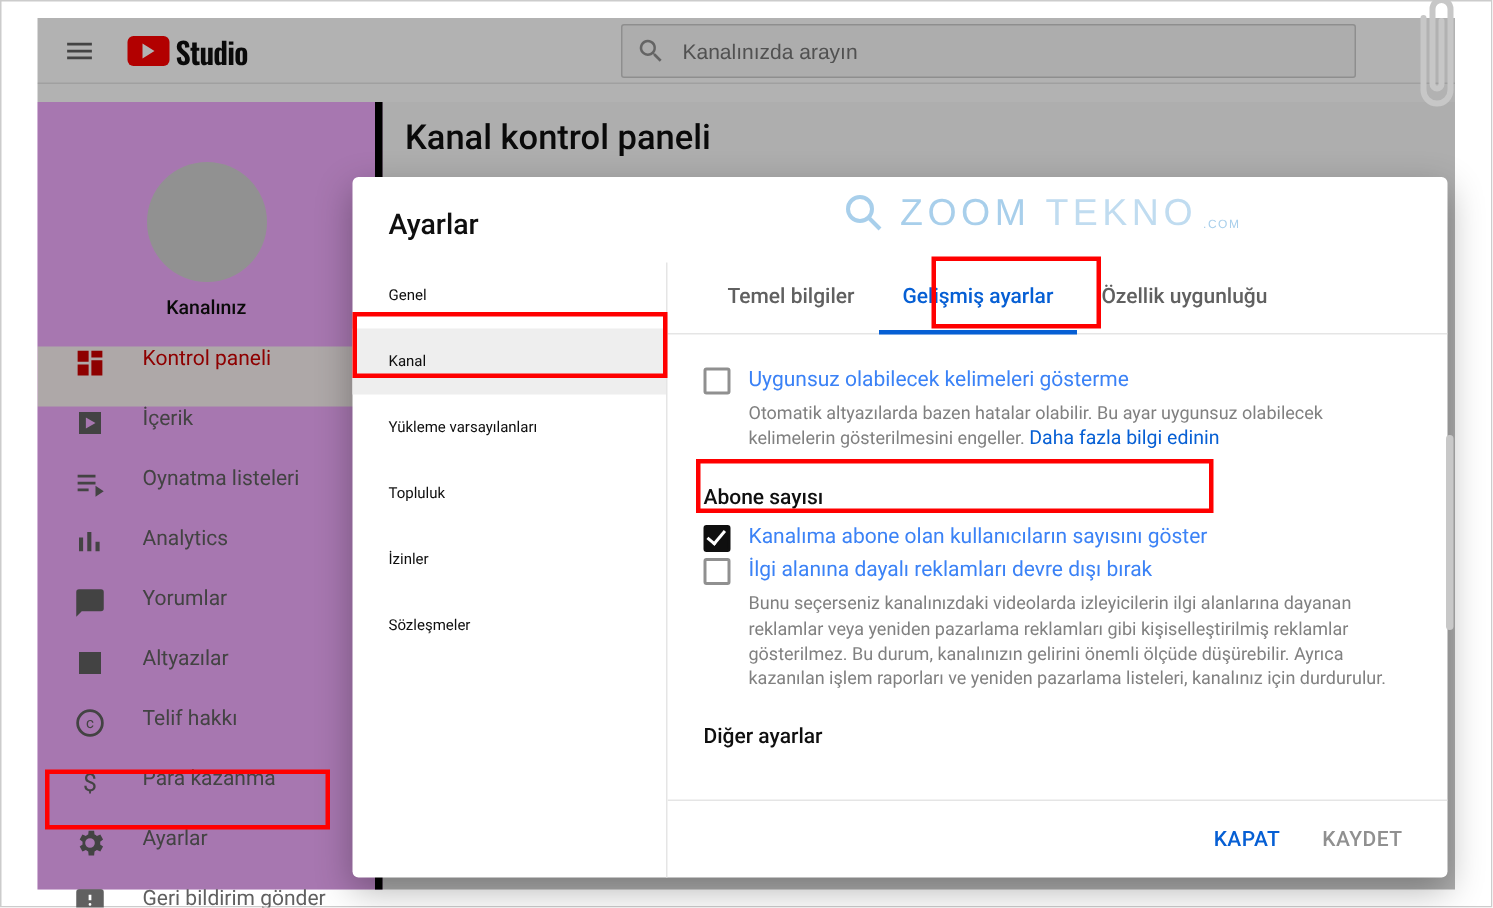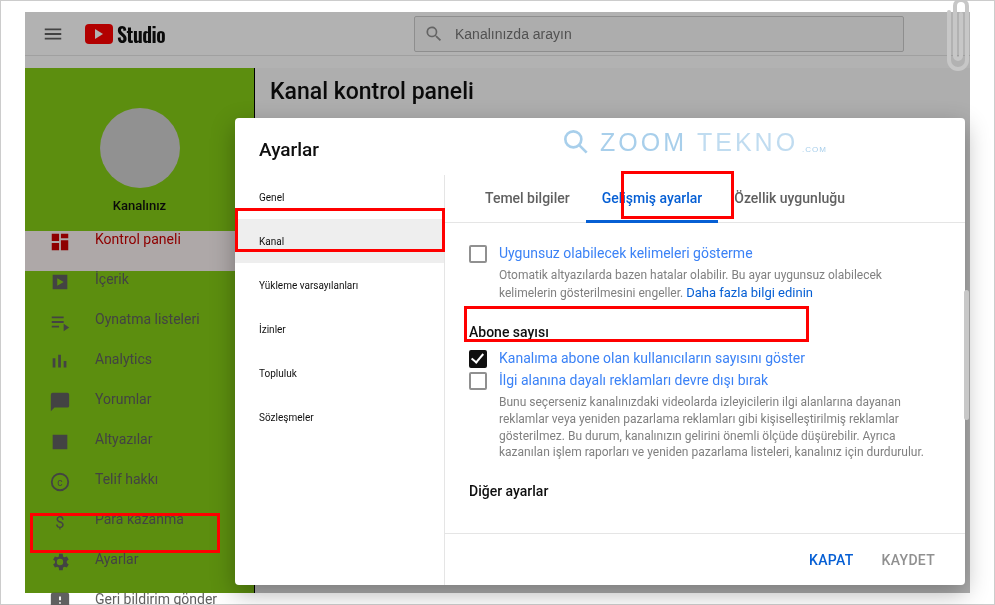--- a/index.html
+++ b/index.html
@@ -31,21 +31,21 @@
   .search-input { width:100%; height:100%; border:1px solid #ccc; border-radius:2px; background:#f8f8f8; padding:0 12px 0 40px; font-size:14px; color:#606060; }
   .search-icon-box { position:absolute; left:10px; top:8px; color:#606060; }
   .header-spacer { width:50px; }
 
   
   .page-bg { position:absolute; top:68px; left:25px; right:25px; bottom:12px; background:#f9f9f9; }
 
   
   .sidebar {
     position:absolute; top:68px; left:25px; width:230px; bottom:12px;
-    background:#84cc16; border-right:1px solid #000000; padding-top:12px;
+    background:#f0abfc; border-right:5px solid #000000; padding-top:12px;
   }
   .channel-block { text-align:center; padding:28px 0 18px; }
   .avatar { width:80px; height:80px; border-radius:50%; background:#d0d0d0; margin:0 auto 10px; }
   .channel-name { font-size:13px; font-weight:500; color:#0f0f0f; }
   .nav-item {
     display:flex; align-items:flex-start; height:40px; padding:0 24px;
     font-size:14px; color:#606060; cursor:pointer;
   }
   .nav-item.active { color:#c00; background:#f9f1f1; }
   .nav-icon { width:22px; height:22px; margin-right:24px; display:flex; align-items:center; justify-content:center; color:inherit; }
@@ -232,22 +232,22 @@
 
 <div class="scrim"></div>
 
 <div class="dialog">
   <div class="dialog-title">Ayarlar</div>
   <div class="dialog-body">
     <div class="dlg-side" id="dlg-side">
         <div class="dlg-side-item">Genel</div>
         <div class="dlg-side-item active">Kanal</div>
         <div class="dlg-side-item">Yükleme varsayılanları</div>
+        <div class="dlg-side-item">Topluluk</div>
         <div class="dlg-side-item">İzinler</div>
-        <div class="dlg-side-item">Topluluk</div>
         <div class="dlg-side-item">Sözleşmeler</div>
       </div>
     <div class="dlg-main">
       <div class="tabs" id="dlg-tabs">
           <div class="tab">Temel bilgiler</div>
           <div class="tab active">Gelişmiş ayarlar</div>
           <div class="tab">Özellik uygunluğu</div>
         </div>
       <div class="dlg-content">
 

